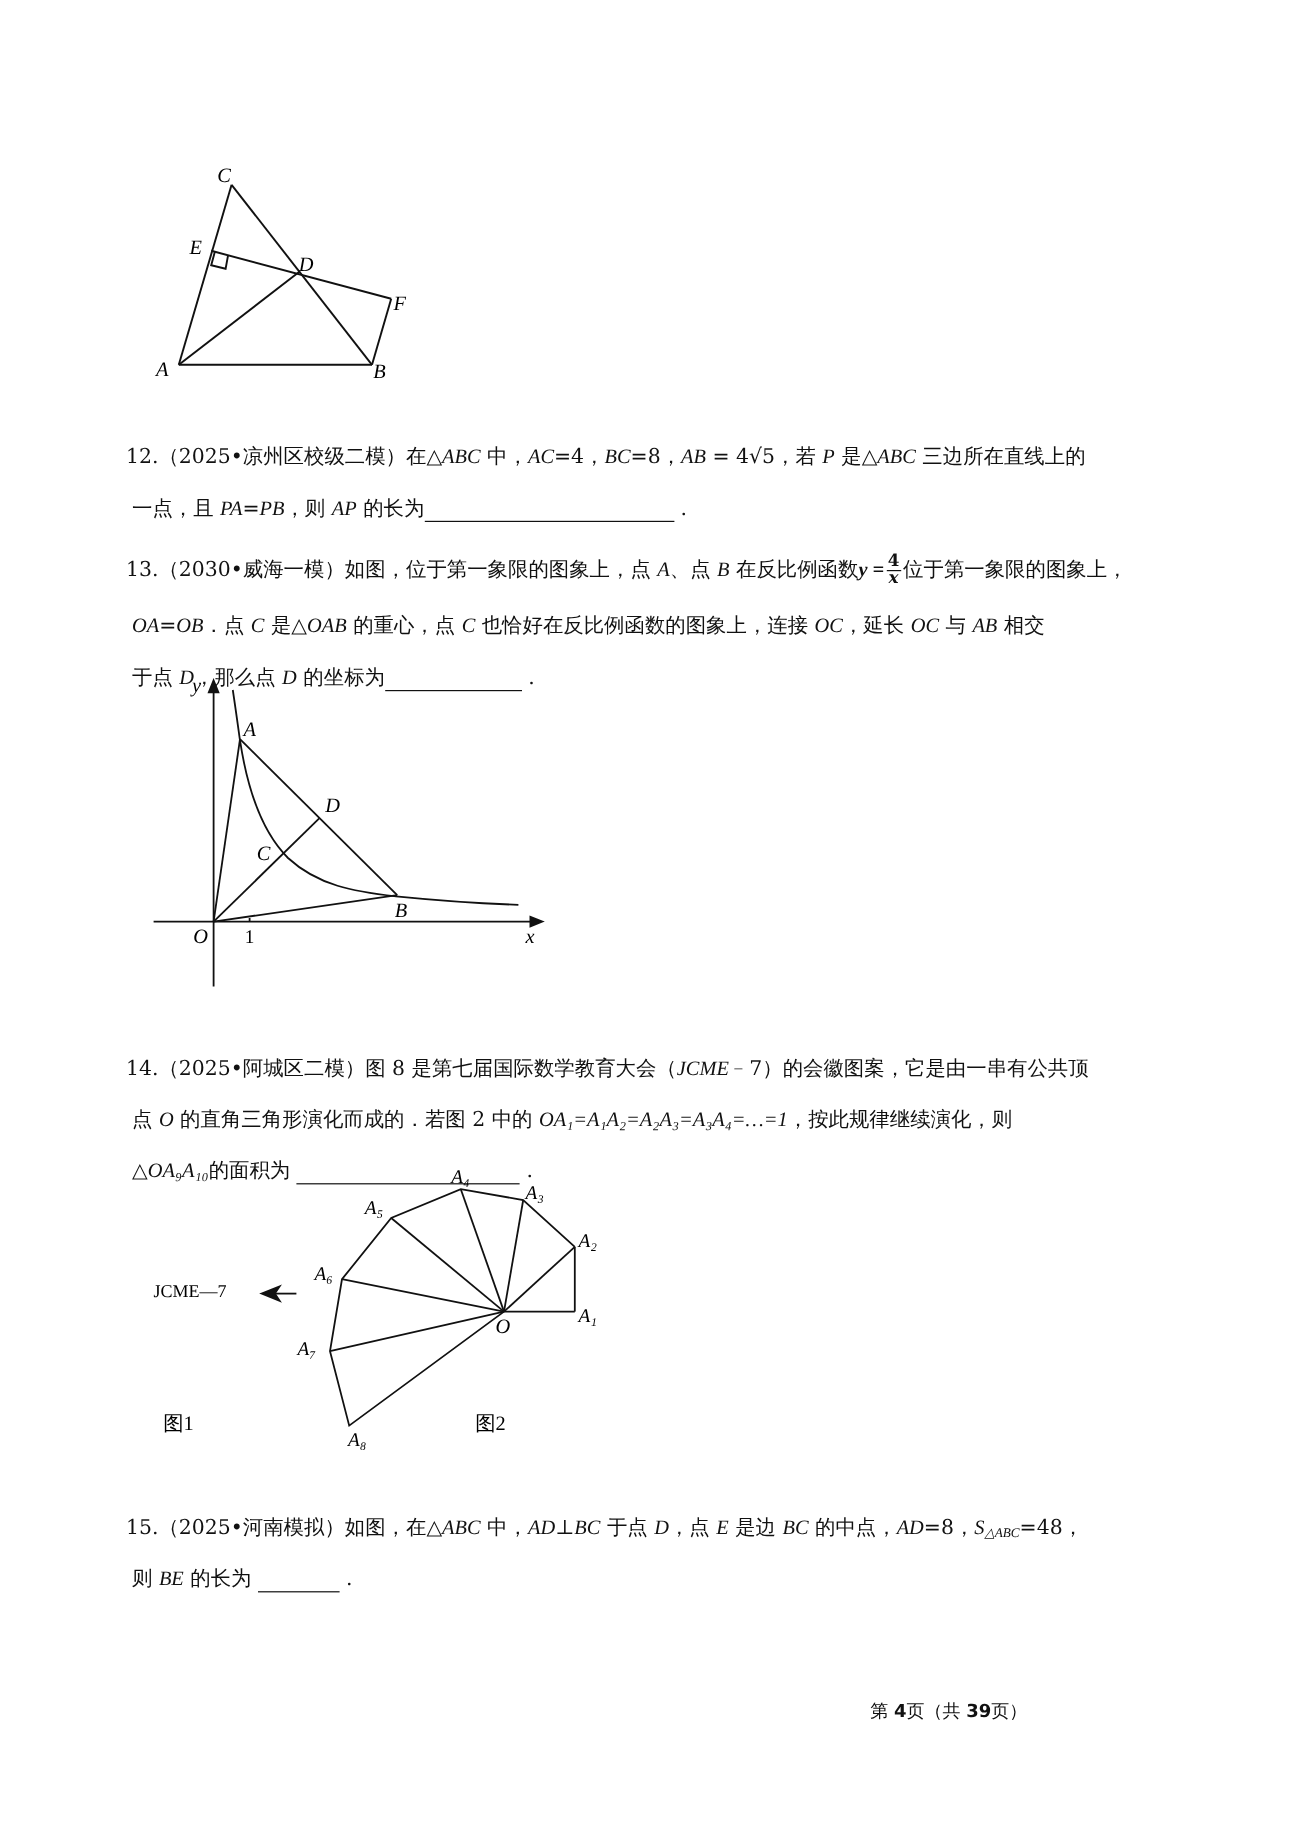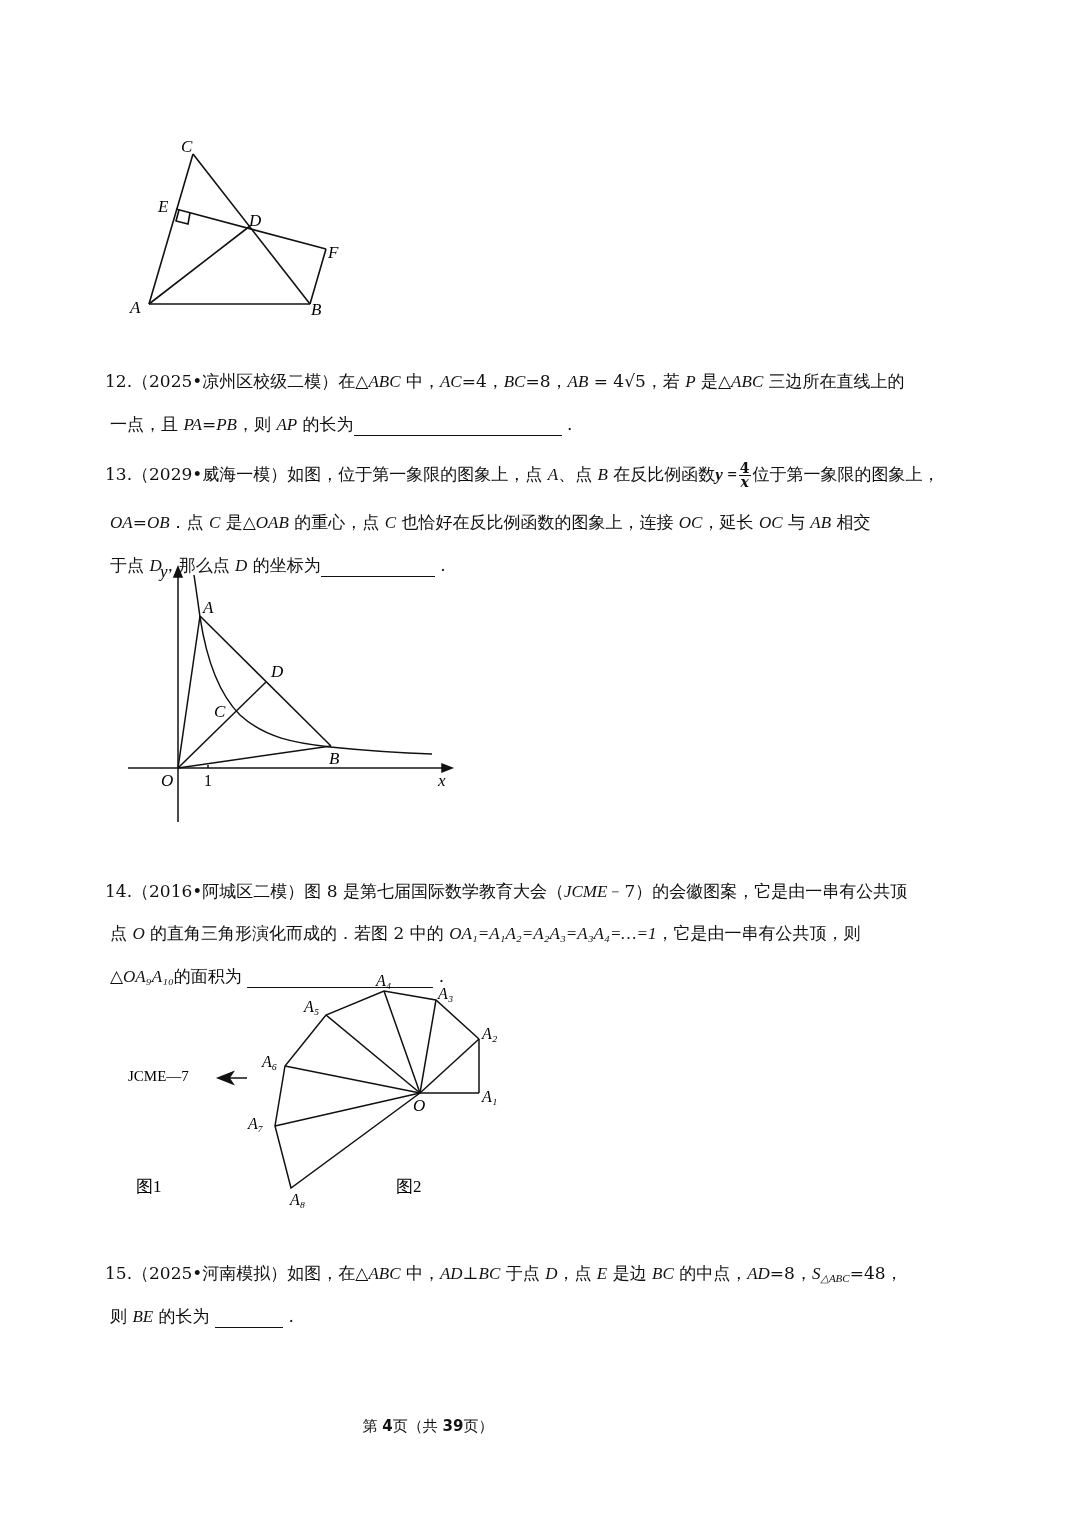--- a/index.html
+++ b/index.html
@@ -9,21 +9,21 @@
   .line { position:absolute; left:105px; font-size:17px; line-height:22px; white-space:nowrap;margin-top:32px; }
   .indent { left:110px; }
   i, .it { font-style:italic; font-family:"Liberation Serif",serif; }
   .blank { display:inline-block; border-bottom:1px solid #111; height:16px; vertical-align:bottom; }
   .frac { display:inline-block; vertical-align:middle; text-align:center; font-size:14px; line-height:13px; margin:0 2px; }
   .frac span { display:block; }
   .frac .num { border-bottom:1px solid #111; padding:0 1px; font-weight:bold; }
   .frac .den { font-style:italic; font-weight:bold; }
   .sub { font-size:11px; vertical-align:-3px; }
   svg text { font-family:"Liberation Serif",serif; font-style:italic; }
-  .footer { position:absolute; top:1417px; left:0; width:856px; text-align:center; font-size:15px;
+  .footer { position:absolute; top:1417px; left:0; width:856px; text-align:right; font-size:15px;
             font-family:"DejaVu Sans","Liberation Sans",sans-serif; }
   .footer b { font-weight:bold; }
 </style>
 </head>
 <body>
 
 <svg class="abs" style="left:120px;top:130px" width="240" height="190" viewBox="120 130 240 190">
   <g stroke="#111" stroke-width="1.6" fill="none">
     <line x1="149" y1="304" x2="193" y2="154"></line>
     <line x1="193" y1="154" x2="310" y2="304"></line>
@@ -45,21 +45,21 @@
   <div class="line" style="top:338px">
     <span>12.</span><span>（2025•凉州区校级二模）</span><span>在△</span><i>ABC</i><span> 中，</span><i>AC</i><span>=4，</span><i>BC</i><span>=8，</span><i>AB</i><span> = 4√5，若 </span><i>P</i><span> 是△</span><i>ABC</i><span> 三边所在直线上的</span>
   </div>
   <div class="line indent" style="top:381px">
     <span>一点，且 </span><i>PA</i><span>=</span><i>PB</i><span>，则 </span><i>AP</i><span> 的长为</span><span class="blank" style="width:208px"></span><span> .</span>
   </div>
 </div>
 
 <div>
   <div class="line" style="top:430px">
-    <span>13.</span><span>（2029•威海一模）</span><span>如图，位于第一象限的图象上，点 </span><i>A</i><span>、点 </span><i>B</i><span> 在反比例函数</span><b><i>y =</i></b><span class="frac"><span class="num">4</span><span class="den">x</span></span><span>位于第一象限的图象上，</span>
+    <span>13.</span><span>（2030•威海一模）</span><span>如图，位于第一象限的图象上，点 </span><i>A</i><span>、点 </span><i>B</i><span> 在反比例函数</span><b><i>y =</i></b><span class="frac"><span class="num">4</span><span class="den">x</span></span><span>位于第一象限的图象上，</span>
   </div>
   <div class="line indent" style="top:479px">
     <i>OA</i><span>=</span><i>OB</i><span>．点 </span><i>C</i><span> 是△</span><i>OAB</i><span> 的重心，点 </span><i>C</i><span> 也恰好在反比例函数的图象上，连接 </span><i>OC</i><span>，延长 </span><i>OC</i><span> 与 </span><i>AB</i><span> 相交</span>
   </div>
   <div class="line indent" style="top:522px">
     <span>于点 </span><i>D</i><span>，那么点 </span><i>D</i><span> 的坐标为</span><span class="blank" style="width:114px"></span><span> .</span>
   </div>
 </div>
 
 <svg class="abs" style="left:120px;top:555px" width="340" height="270" viewBox="120 555 340 270">
@@ -80,24 +80,24 @@
   <text x="161" y="786" font-size="17">O</text>
   <text x="204" y="786" font-size="16" style="font-style:normal">1</text>
   <text x="203" y="613" font-size="17">A</text>
   <text x="271" y="677" font-size="17">D</text>
   <text x="214" y="717" font-size="17">C</text>
   <text x="329" y="764" font-size="17">B</text>
 </svg>
 
 <div>
   <div class="line" style="top:848px">
-    <span>14.</span><span>（2016•阿城区二模）</span><span>图 8 是第七届国际数学教育大会（</span><i>JCME</i><span>﹣7）的会徽图案，它是由一串有公共顶</span>
+    <span>14.</span><span>（2025•阿城区二模）</span><span>图 8 是第七届国际数学教育大会（</span><i>JCME</i><span>﹣7）的会徽图案，它是由一串有公共顶</span>
   </div>
   <div class="line indent" style="top:890px">
-    <span>点 </span><i>O</i><span> 的直角三角形演化而成的．若图 2 中的 </span><i>OA₁=A₁A₂=A₂A₃=A₃A₄=…=1</i><span>，它是由一串有公共顶，则</span>
+    <span>点 </span><i>O</i><span> 的直角三角形演化而成的．若图 2 中的 </span><i>OA₁=A₁A₂=A₂A₃=A₃A₄=…=1</i><span>，按此规律继续演化，则</span>
   </div>
   <div class="line indent" style="top:933px">
     <span>△</span><i>OA₉A₁₀</i><span>的面积为</span>&nbsp;<span class="blank" style="width:186px"></span><span> .</span>
   </div>
 </div>
 
 <svg class="abs" style="left:120px;top:965px" width="400" height="250" viewBox="120 965 400 250">
   <g stroke="#111" stroke-width="1.5" fill="none">
     <line x1="420" y1="1093" x2="479" y2="1093"></line>
     <line x1="479" y1="1093" x2="479" y2="1039"></line>

